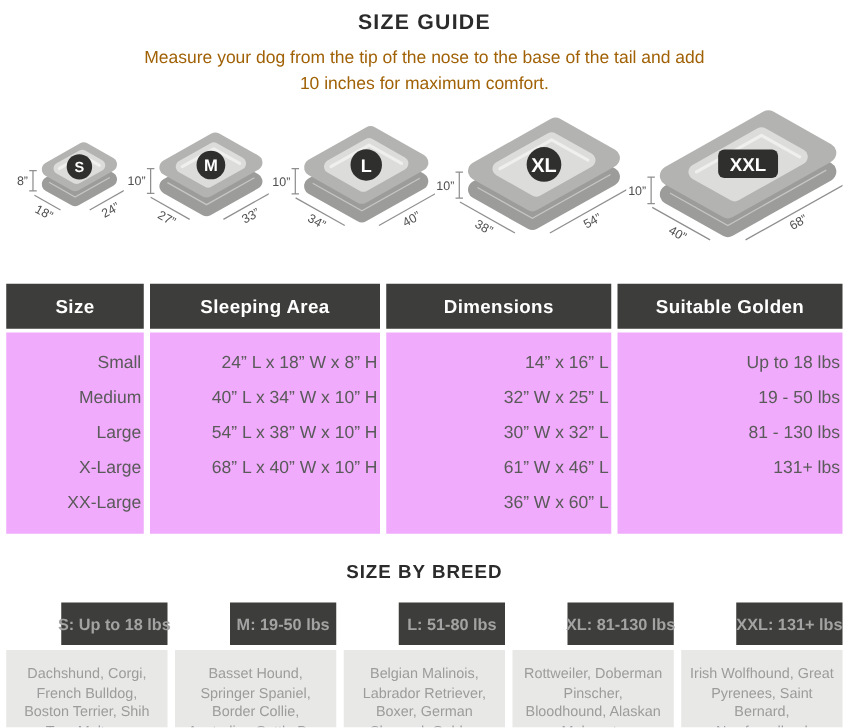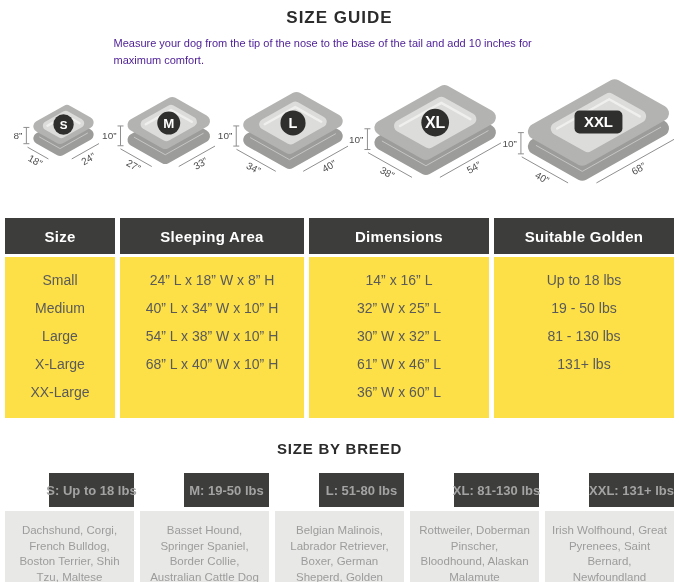--- a/index.html
+++ b/index.html
@@ -1,26 +1,26 @@
 <!DOCTYPE html>
 <html><head>
 <meta charset="utf-8">
 <style>
   html,body{margin:0;padding:0;background:#ffffff;}
   body{font-family:"Liberation Sans","DejaVu Sans",sans-serif;}
   .page{width:679px;height:582px;box-sizing:border-box;padding:8px 5px 0;overflow:hidden;background:#fff;}
   .title{font-size:17px;font-weight:700;letter-spacing:1px;color:#2b2b2b;text-align:center;margin:0;}
-  .subtitle{font-size:11px;color:#4c1d95;max-width:452px;margin:7px auto 0;line-height:1.5;}
+  .subtitle{font-size:14px;color:#a16207;text-align:center;max-width:452px;margin:7px auto 0;line-height:1.5;}
   .beds-row{margin-top:4px;height:134px;display:flex;align-items:center;justify-content:space-between;}
   .beds-row svg{display:block;}
   .tgrid{display:grid;grid-template-columns:110px 184px 180px 180px;column-gap:5px;}
   .table-wrap{margin-top:12px;}
   .th{background:#3d3d3b;color:#fff;font-weight:700;font-size:15px;height:36px;display:flex;align-items:center;justify-content:center;letter-spacing:.3px;}
   .tbody{margin-top:3px;}
-  .tcol{background:#fde047;padding:9px 2px 12px;text-align:center;}
+  .tcol{background:#f0abfc;padding:9px 2px 12px;text-align:right;}
   .tline{font-size:14px;color:#5a5a5a;line-height:28px;white-space:nowrap;}
   .breed-title{font-size:15px;font-weight:700;letter-spacing:.8px;color:#2b2b2b;text-align:center;margin:22px 0 16px;}
   .bgrid{display:grid;grid-template-columns:repeat(5,129px);column-gap:6px;}
   .bth{background:#3d3d3b;color:#a3a3a3;font-weight:700;font-size:13px;height:34px;display:flex;align-items:center;justify-content:center;white-space:nowrap;margin-left:44px;}
   .bbody{margin-top:4px;}
   .bcell{background:#e8e8e6;min-height:66px;padding:12px 7px 0;text-align:center;font-size:11.5px;line-height:1.35;color:#9c9c9c;}
 </style>
 </head>
 <body>
 

